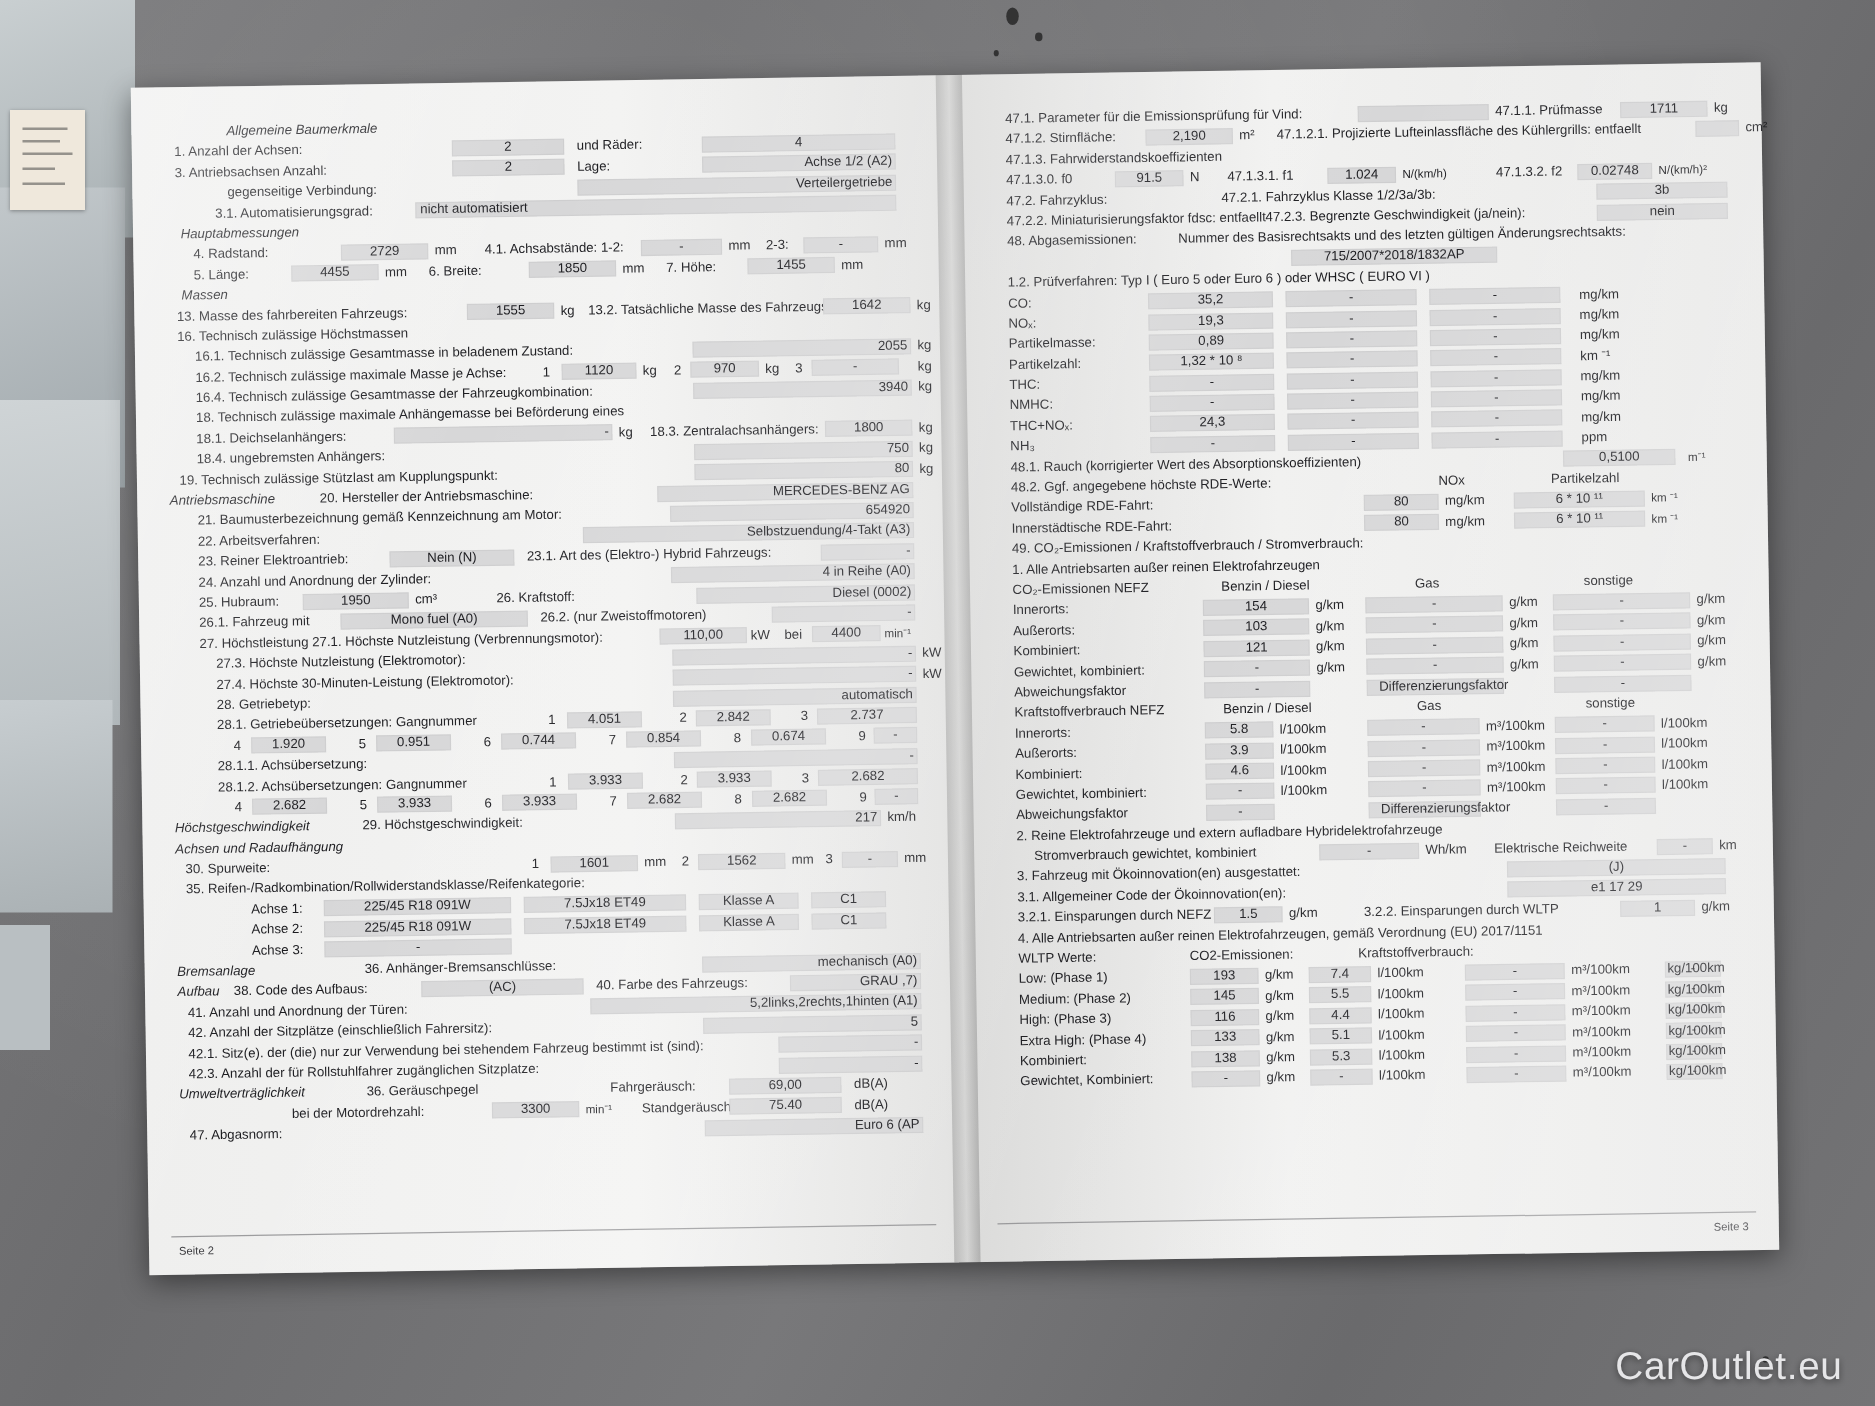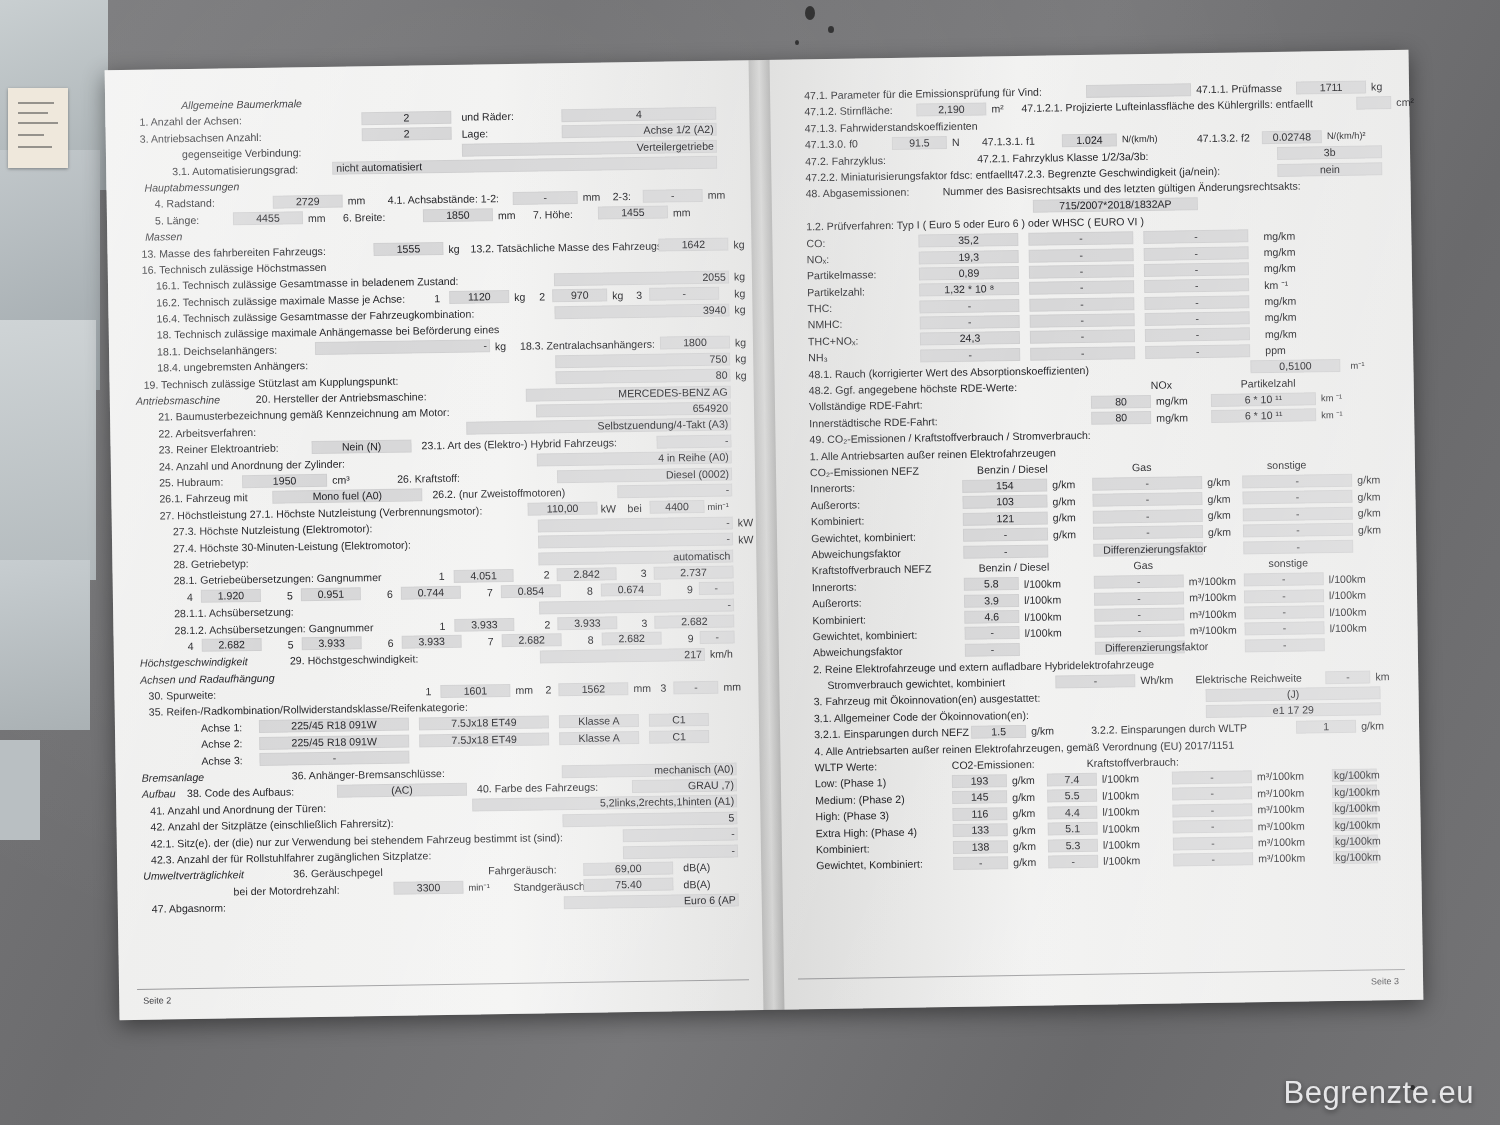--- a/index.html
+++ b/index.html
@@ -1102,13 +1102,13 @@
           <span class="lbl" style="left: 527px;">kg/100km</span>
         </div>
       </div>
     <div class="pagenum" style="right:24px;">Seite 3</div>
     <div class="rule" style="left:14px;right:18px;bottom:30px;"></div>
   </div>
 
   <div class="sheen"></div>
 </div>
 
-<div class="wm">Begrenzte.eu</div>
+<div class="wm">CarOutlet.eu</div>
 
 </body></html>

